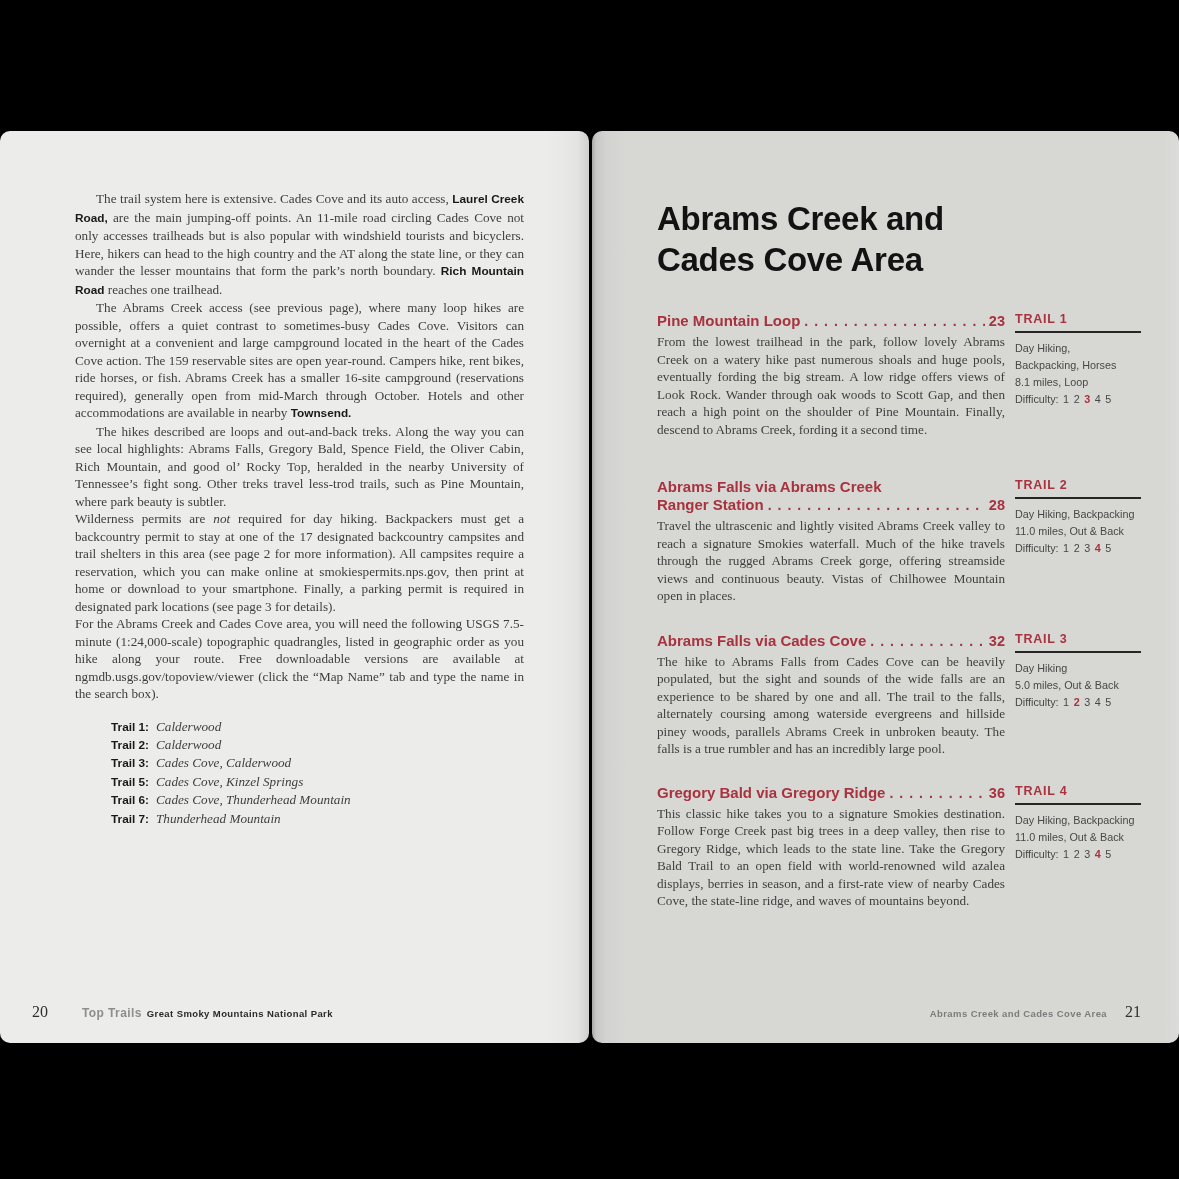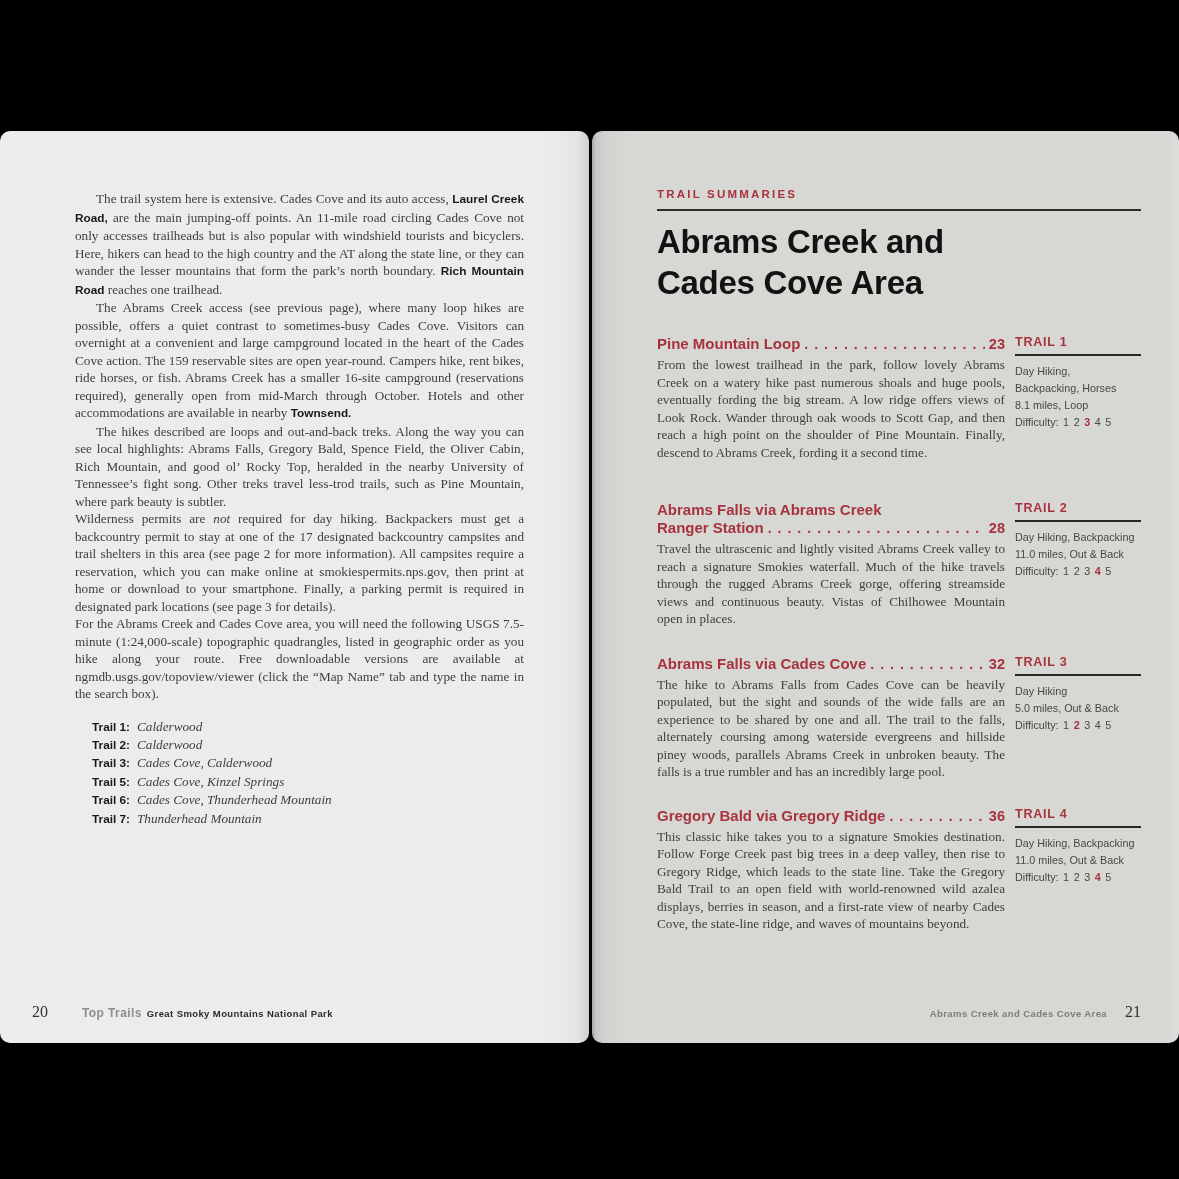--- a/index.html
+++ b/index.html
@@ -14,21 +14,21 @@
   
   .lp-body{position:absolute;left:75px;top:59px;width:449px;}
   p.body{margin:0;font-size:13.2px;line-height:17.5px;color:#3e3e3e;text-align:justify;}
   .ind{text-indent:21px;}
   .bsans{font-family:"Liberation Sans",sans-serif;font-weight:700;font-size:11.8px;color:#191919;}
   .ital{font-style:italic;}
   .red-h{font-family:"Liberation Sans",sans-serif;font-weight:700;font-size:15.5px;color:#a8323e;
          margin:0;}
   .h-permits{margin-top:11px;margin-bottom:11px;}
   .h-maps{margin-top:16px;margin-bottom:11px;}
-  .map-list{margin-top:15px;margin-left:17px;}
+  .map-list{margin-top:15px;margin-left:36px;}
   .map-row{font-size:13.2px;line-height:17.4px;color:#3e3e3e;}
   .map-label{font-family:"Liberation Sans",sans-serif;font-weight:700;font-size:11.8px;color:#191919;margin-right:7px;}
   .map-value{font-style:italic;}
   .lp-footer{position:absolute;left:32px;top:872px;display:flex;align-items:baseline;}
   .f-num{font-size:16px;color:#2f2f2f;}
   .f-series{font-family:"Liberation Sans",sans-serif;font-weight:700;font-size:12px;color:#8d8d8d;
             letter-spacing:.4px;margin-left:34px;}
   .f-book{font-family:"Liberation Sans",sans-serif;font-weight:700;font-size:9.5px;color:#2b2b2b;
           letter-spacing:.4px;margin-left:5px;}
 
@@ -90,21 +90,20 @@
     <div class="lp-footer">
       <span class="f-num">20</span>
       <span class="f-series">Top Trails</span>
       <span class="f-book">Great Smoky Mountains National Park</span>
     </div>
   </div>
 
   <div class="page page-right">
     <div class="rp-body">
 
-      <div class="kicker">TRAIL SUMMARIES</div>
 
       <h1 class="big-title">
           <span style="display:block">Abrams Creek and</span>
           <span style="display:block">Cades Cove Area</span>
         </h1>
 
       <section class="trail-row" style="margin-top:32px">
         <div class="trail-main">
           <h3 class="trail-h">
             <span class="t-name">Pine Mountain Loop</span>

